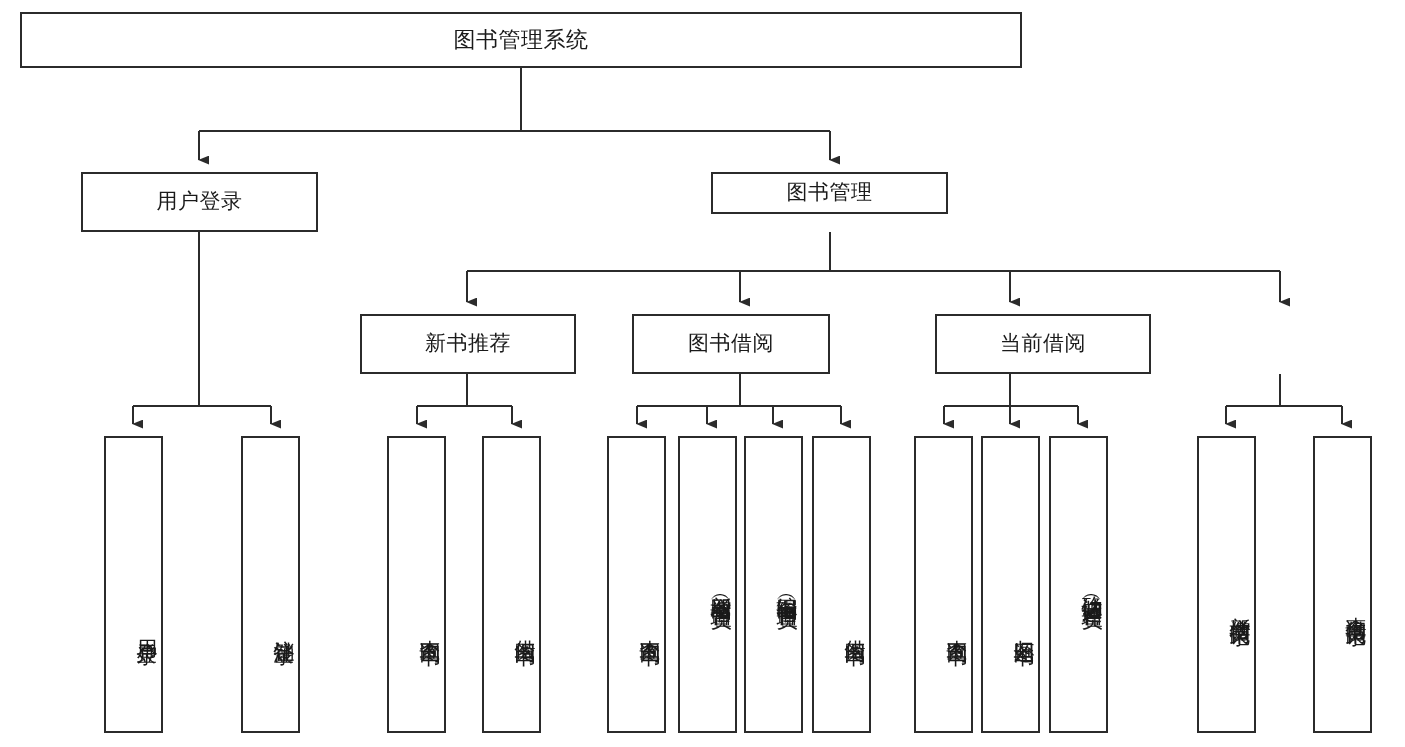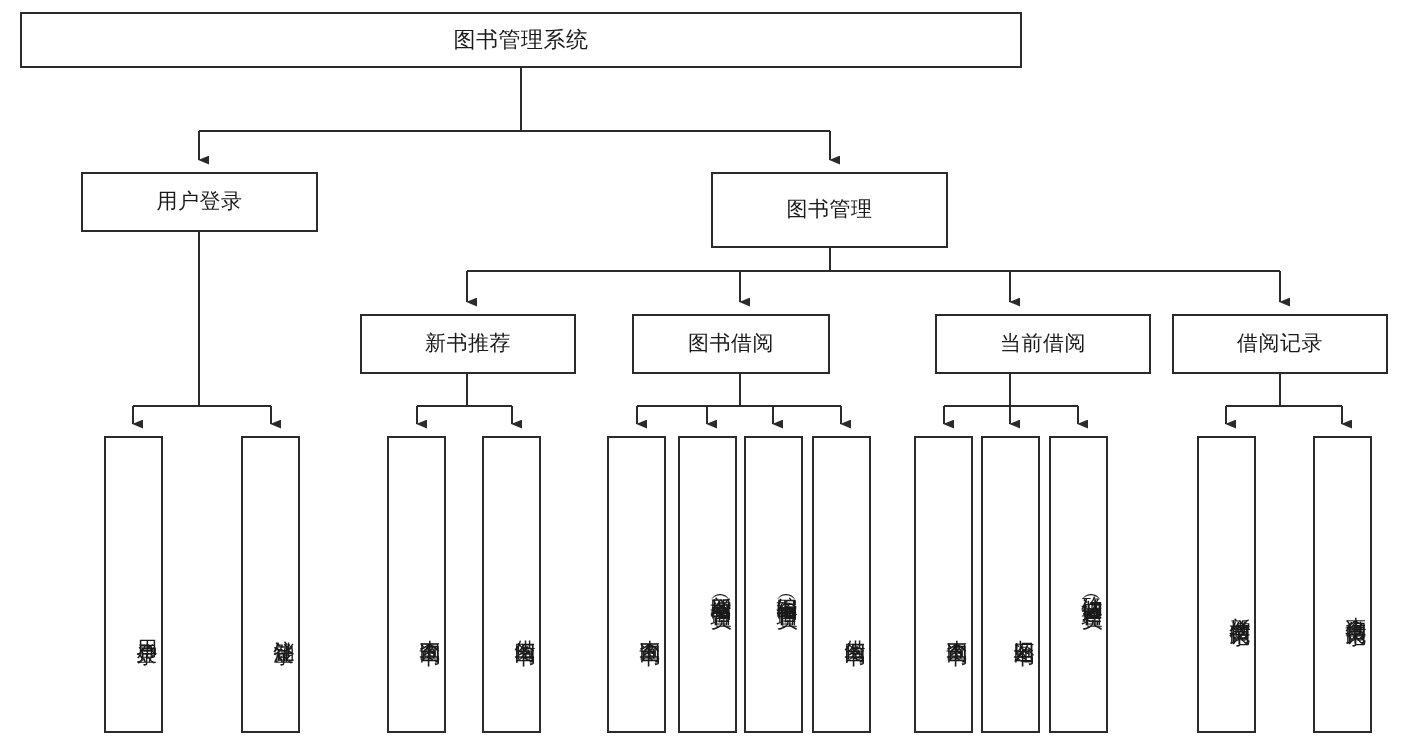--- a/index.html
+++ b/index.html
@@ -121,35 +121,32 @@
     </g>
   </svg>
 
   <div class="node node-h node-title" style="left:20px; top:12px; width:1002px; height:56px;">
     <span>图书管理系统</span>
   </div>
 
   <div class="node node-h" style="left:81px; top:172px; width:237px; height:60px;">
     <span>用户登录</span>
   </div>
-  <div class="node node-h" style="left:711px; top:172px; width:237px; height:76px;">
+  <div class="node node-h" style="left:711px; top:172px; width:237px; height:42px;">
     <span>图书管理</span>
   </div>
 
   <div class="node node-h" style="left:360px; top:314px; width:216px; height:60px;">
     <span>新书推荐</span>
   </div>
   <div class="node node-h" style="left:632px; top:314px; width:198px; height:60px;">
     <span>图书借阅</span>
   </div>
   <div class="node node-h" style="left:935px; top:314px; width:216px; height:60px;">
     <span>当前借阅</span>
-  </div>
-  <div class="node node-h" style="left:1172px; top:314px; width:216px; height:60px;">
-    <span>借阅记录</span>
   </div>
 
   <div class="node node-v" style="left:104px; top:436px; width:59px; height:297px; padding-top:84px;">
     <span>用户登录</span>
   </div>
   <div class="node node-v" style="left:241px; top:436px; width:59px; height:297px; padding-top:84px;">
     <span>注销登录</span>
   </div>
 
   <div class="node node-v" style="left:387px; top:436px; width:59px; height:297px; padding-top:84px;">

